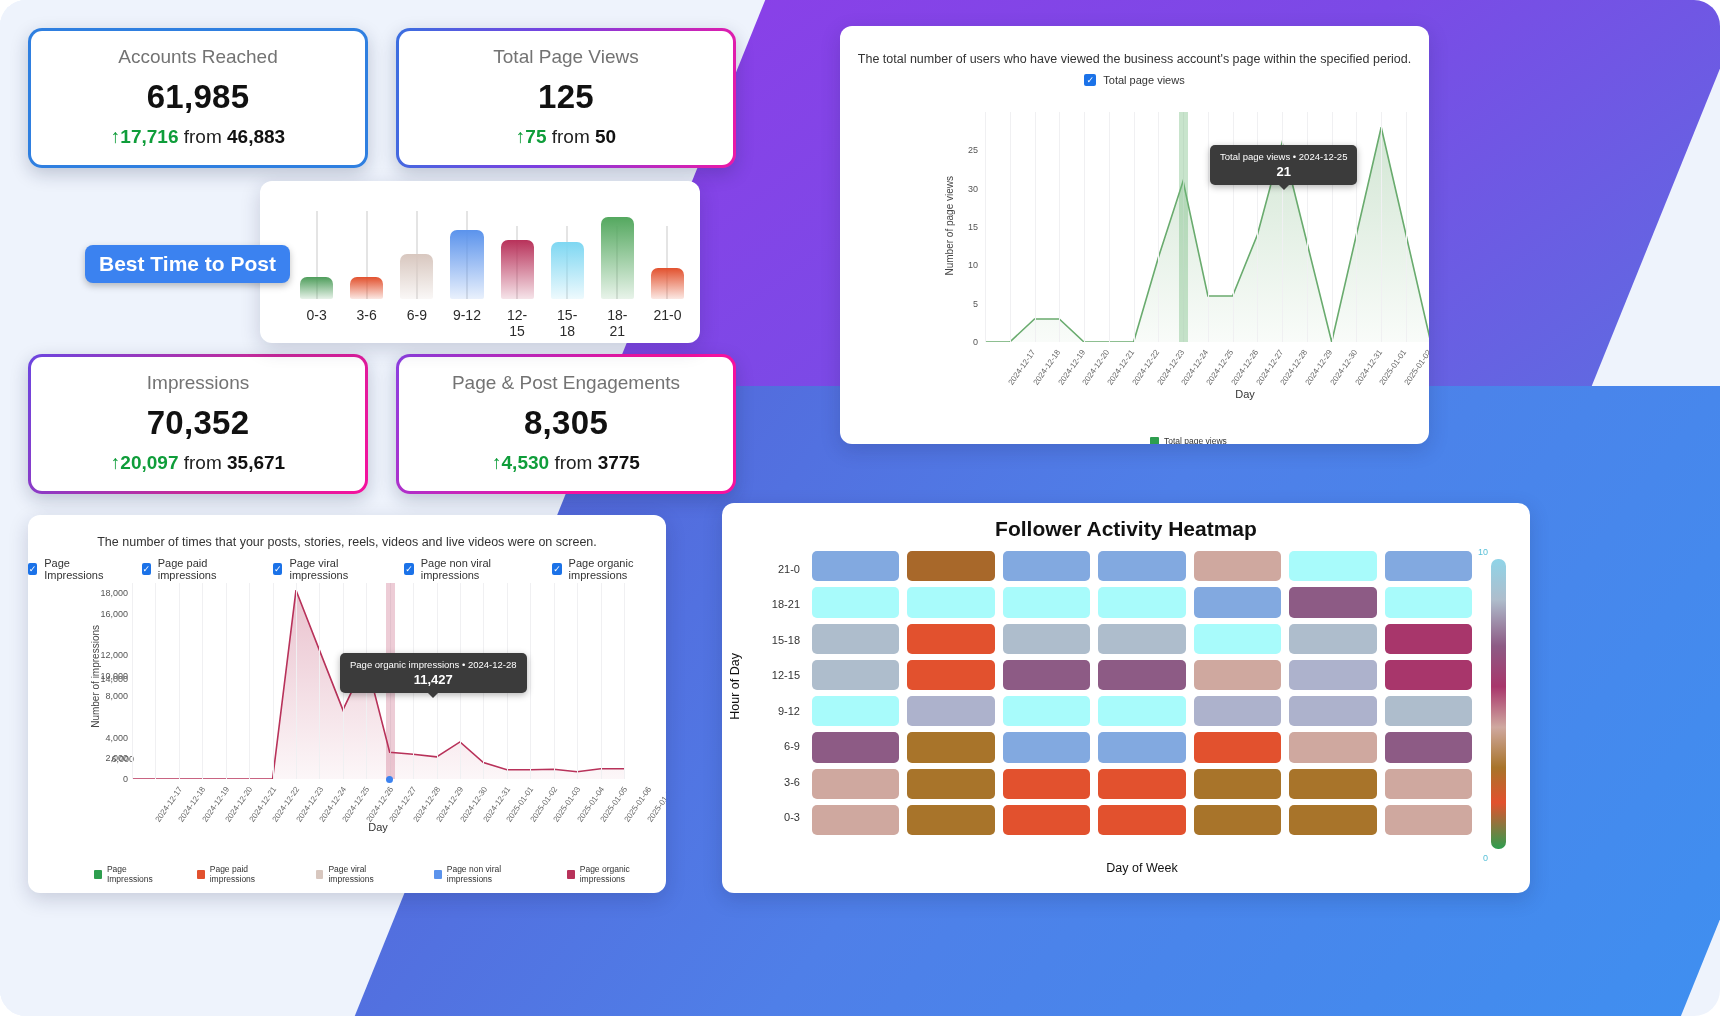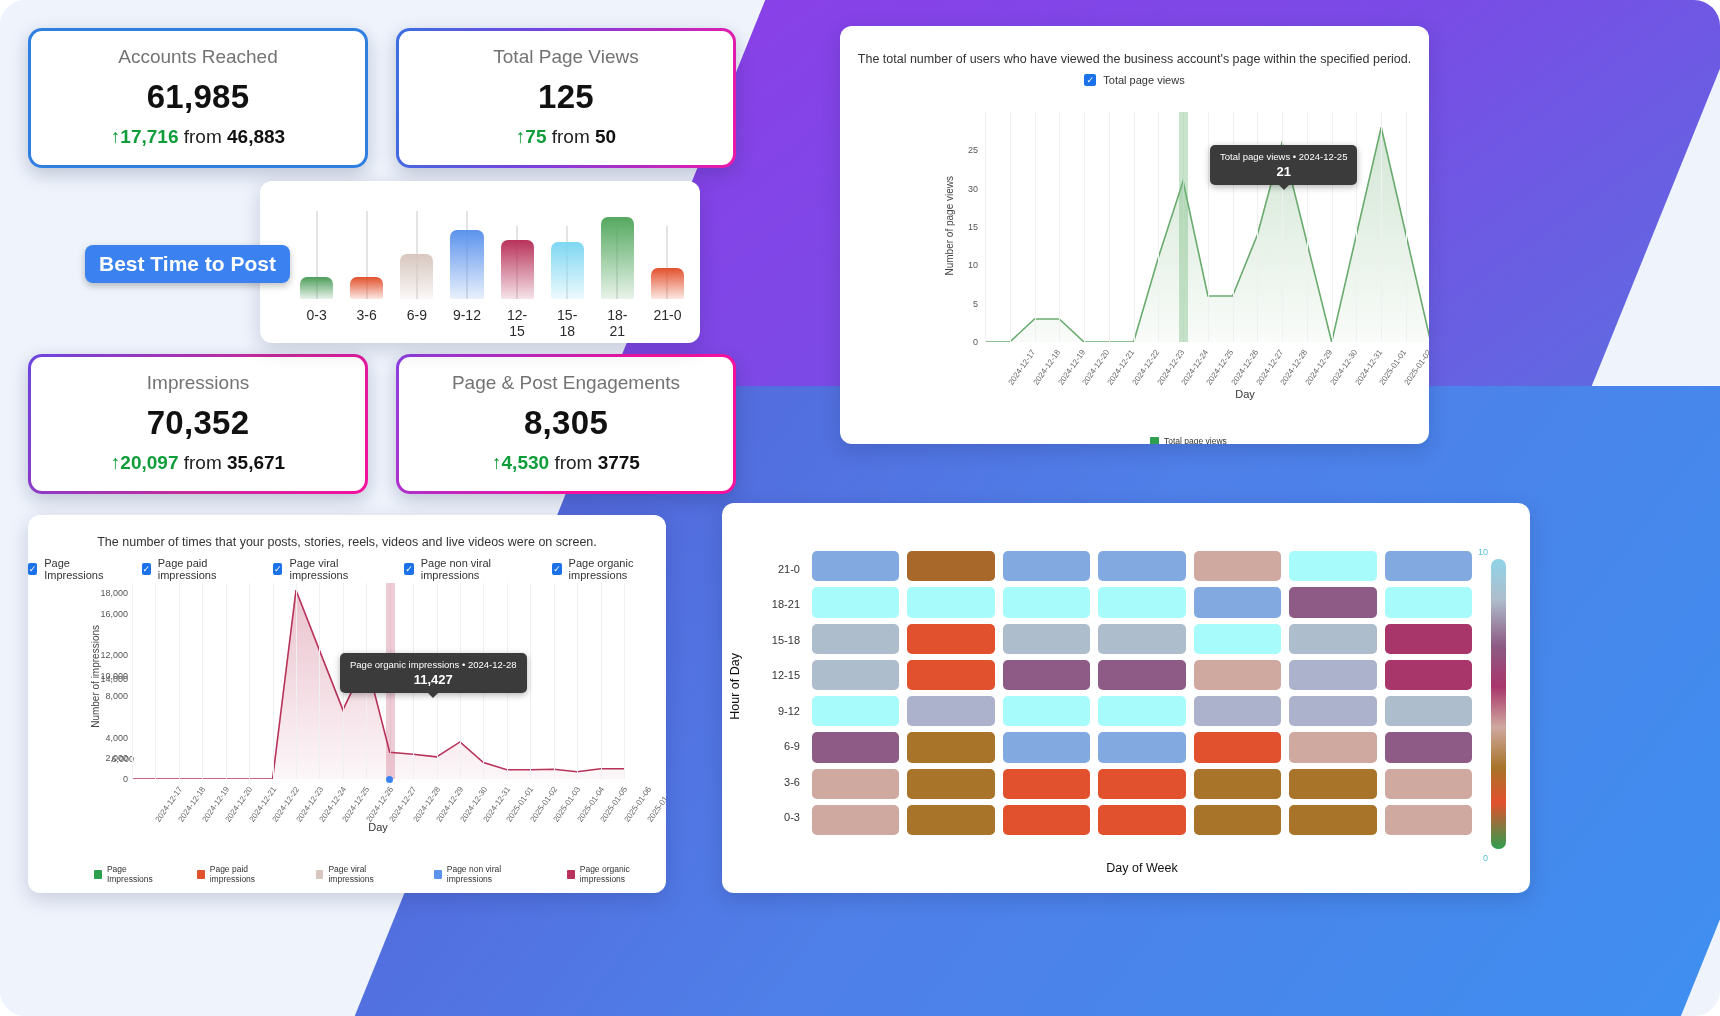--- a/index.html
+++ b/index.html
@@ -444,20 +444,21 @@
           <span>Page non viral impressions</span>
         </div>
         <div class="lg">
           <span class="lg-sw" style="background: rgb(184, 50, 90);"></span>
           <span>Page organic impressions</span>
         </div>
       </div>
   </div>
 
   <div class="panel" id="hm-panel">
+    <div class="chart-title" style="margin-top:14px;">Follower Activity Heatmap</div>
     <div class="hm-yaxis">Hour of Day</div>
     <div class="hm-rowlabels" id="hm-rowlabels">
         <div class="hm-rowlabel">21-0</div>
         <div class="hm-rowlabel">18-21</div>
         <div class="hm-rowlabel">15-18</div>
         <div class="hm-rowlabel">12-15</div>
         <div class="hm-rowlabel">9-12</div>
         <div class="hm-rowlabel">6-9</div>
         <div class="hm-rowlabel">3-6</div>
         <div class="hm-rowlabel">0-3</div>

